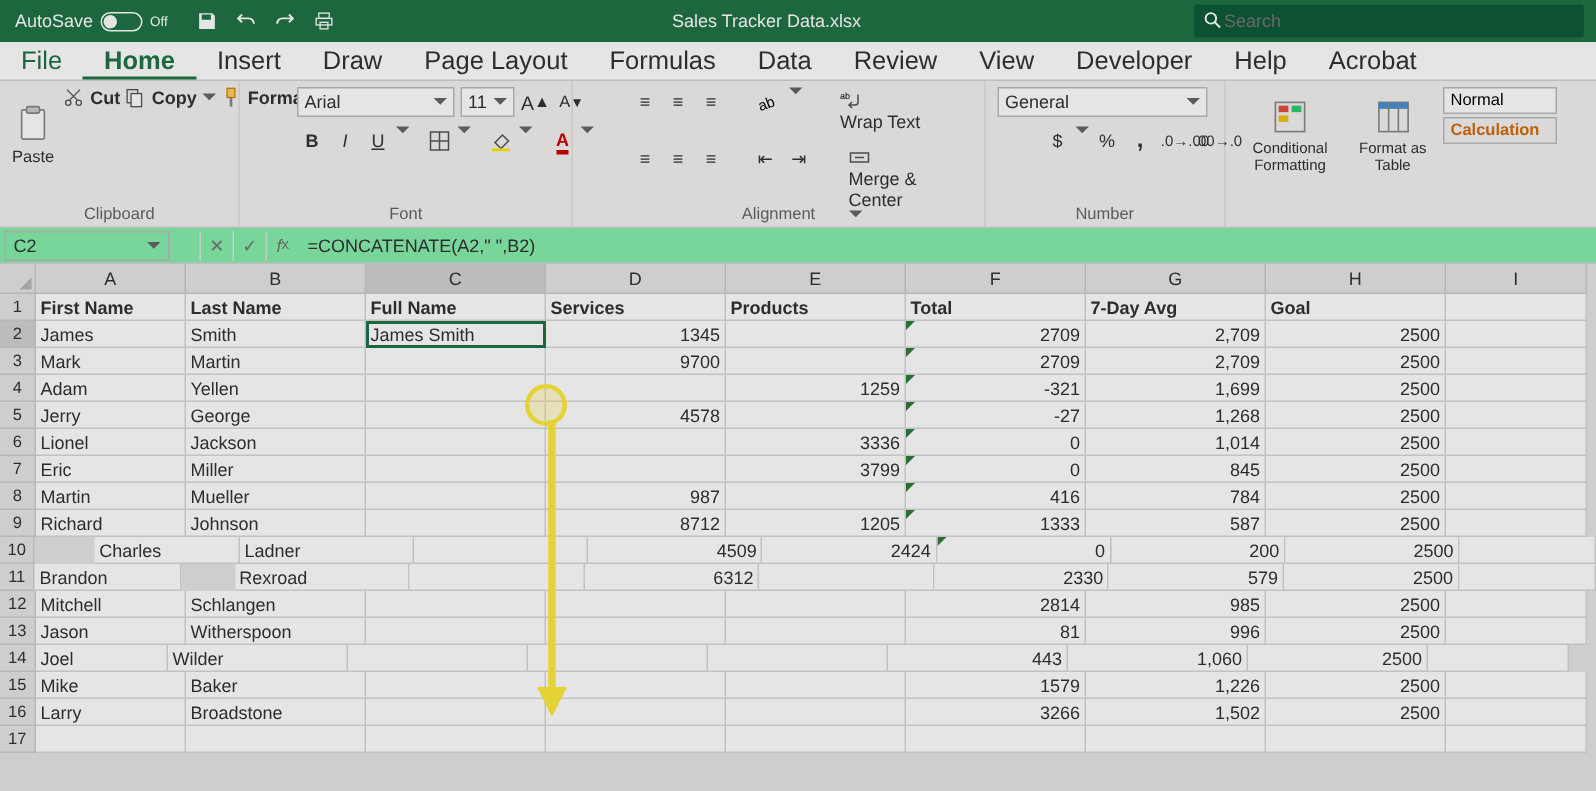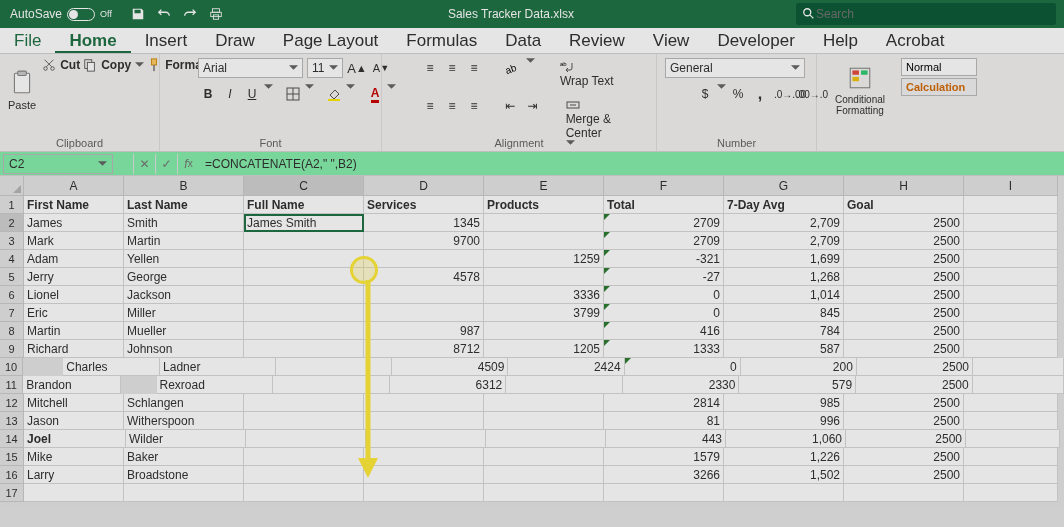--- a/index.html
+++ b/index.html
@@ -312,20 +312,29 @@
     <div class="group-body">
       <div class="large-btn" style="width:70px">
         <svg viewBox="0 0 24 24">
             <rect x="3" y="3" width="18" height="18" fill="none" stroke="#888"></rect>
             <rect x="5" y="5" width="6" height="4" fill="#e74c3c"></rect>
             <rect x="13" y="5" width="6" height="4" fill="#2ecc71"></rect>
             <rect x="5" y="11" width="6" height="4" fill="#f1c40f"></rect>
           </svg>
         <span style="font-size:10px;text-align:center;line-height:1.1">Conditional Formatting</span>
       </div>
+      <div class="large-btn" style="width:55px">
+        <svg viewBox="0 0 24 24">
+            <rect x="3" y="3" width="18" height="18" fill="none" stroke="#888"></rect>
+            <rect x="3" y="3" width="18" height="4" fill="#4a90d9"></rect>
+            <line x1="9" y1="3" x2="9" y2="21" stroke="#888"></line>
+            <line x1="15" y1="3" x2="15" y2="21" stroke="#888"></line>
+          </svg>
+        <span style="font-size:10px;text-align:center;line-height:1.1">Format as Table</span>
+      </div>
       <div class="cell-styles">
         <div class="style-chip style-normal">Normal</div>
         <div class="style-chip style-calc">Calculation</div>
       </div>
     </div>
     <div class="group-name"></div>
   </div>
 </div>
 
 <div class="fbar">
@@ -510,21 +519,21 @@
       <div class="cell " style="width: 120px;"></div>
       <div class="cell num" style="width: 120px;"></div>
       <div class="cell num" style="width: 120px;"></div>
       <div class="cell num" style="width: 120px;">81</div>
       <div class="cell num" style="width: 120px;">996</div>
       <div class="cell num" style="width: 120px;">2500</div>
       <div class="cell " style="width: 94px;"></div>
     </div>
     <div class="body-row">
       <div class="row-h">14</div>
-      <div class="cell " style="width: 102px; font-weight: bold;">Joel</div>
+      <div class="cell " style="width: 88px;">Joel</div>
       <div class="cell " style="width: 120px;">Wilder</div>
       <div class="cell " style="width: 120px;"></div>
       <div class="cell num" style="width: 120px;"></div>
       <div class="cell num" style="width: 120px;"></div>
       <div class="cell num" style="width: 120px;">443</div>
       <div class="cell num" style="width: 120px;">1,060</div>
       <div class="cell num" style="width: 120px;">2500</div>
       <div class="cell " style="width: 94px;"></div>
     </div>
     <div class="body-row">

